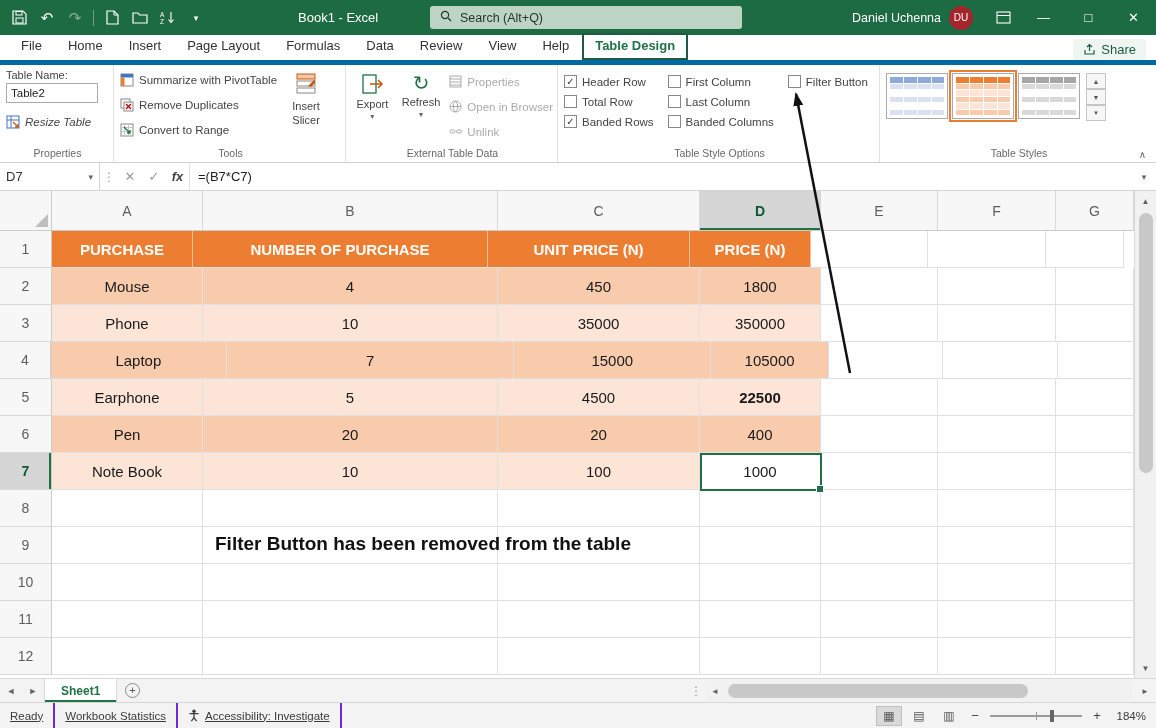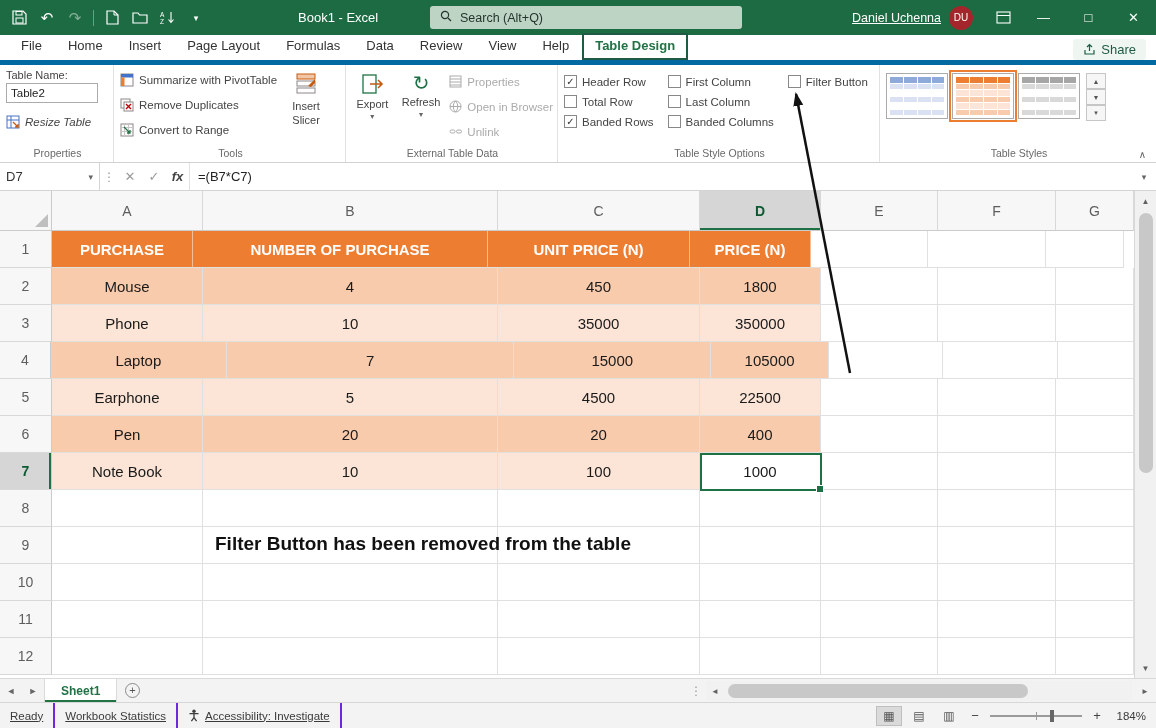--- a/index.html
+++ b/index.html
@@ -8,21 +8,21 @@
 
   
   .titlebar { position:relative; height:35px; background:#1D6B42; color:#fff; flex:0 0 35px; }
   .qat { position:absolute; left:6px; top:0; height:35px; display:flex; align-items:center; gap:2px; }
   .qat .qbtn { width:26px; height:28px; display:flex; align-items:center; justify-content:center; font-size:15px; color:#fff; }
   .qat .qbtn.dim { opacity:.45; }
   .qat .qsep { width:1px; height:16px; background:rgba(255,255,255,.35); margin:0 3px; }
   .tb-title { position:absolute; left:298px; top:0; height:35px; display:flex; align-items:center; font-size:13px; color:#fff; }
   .searchbox { position:absolute; left:430px; top:6px; width:312px; height:23px; background:#BDD4C5; border-radius:3px; display:flex; align-items:center; gap:8px; padding:0 10px; color:#25352C; font-size:12.5px; }
   .tb-right { position:absolute; right:0; top:0; height:35px; display:flex; align-items:center; }
-  .tb-user { font-size:12.5px; margin-right:8px;text-decoration:underline; }
+  .tb-user { font-size:12.5px; margin-right:8px; }
   .avatar { width:24px; height:24px; border-radius:50%; background:#A4262C; color:#fff; font-size:10px; font-weight:normal; display:flex; align-items:center; justify-content:center; margin-right:12px; }
   .winbtn { width:45px; height:35px; display:flex; align-items:center; justify-content:center; font-size:13px; color:#fff; }
   .ribbon-disp { width:36px; }
 
   
   .tabrow { height:30px; flex:0 0 30px; background:#fff; display:flex; align-items:flex-end; padding-left:8px; border-bottom:5px solid #0369a1; position:relative; }
   .rtab { padding:5px 13px 7px 13px; font-size:13px; color:#333; }
   .rtab.active { color:#217346; font-weight:bold; border:2px solid #1F5B44; padding:3px 11px 5px 11px; }
   .share-btn { position:absolute; right:10px; top:4px; display:flex; align-items:center; gap:5px; font-size:13px; color:#1F5B44; padding:3px 10px; border-radius:3px; background:#EFF6F1; }
 
@@ -444,21 +444,21 @@
             <div class="g-cell band-dark" style="width: 121px;">105000</div>
             <div class="g-cell" style="width: 117px;"></div>
             <div class="g-cell" style="width: 118px;"></div>
             <div class="g-cell" style="width: 78px;"></div>
           </div>
           <div class="g-row">
             <div class="row-h">5</div>
             <div class="g-cell band-light" style="width: 151px;">Earphone</div>
             <div class="g-cell band-light" style="width: 295px;">5</div>
             <div class="g-cell band-light" style="width: 202px;">4500</div>
-            <div class="g-cell band-light" style="width: 121px;">22500</div>
+            <div class="g-cell band-light" style="width: 121px; font-weight: bold;">22500</div>
             <div class="g-cell" style="width: 117px;"></div>
             <div class="g-cell" style="width: 118px;"></div>
             <div class="g-cell" style="width: 78px;"></div>
           </div>
           <div class="g-row">
             <div class="row-h">6</div>
             <div class="g-cell band-dark" style="width: 151px;">Pen</div>
             <div class="g-cell band-dark" style="width: 295px;">20</div>
             <div class="g-cell band-dark" style="width: 202px;">20</div>
             <div class="g-cell band-dark" style="width: 121px;">400</div>

